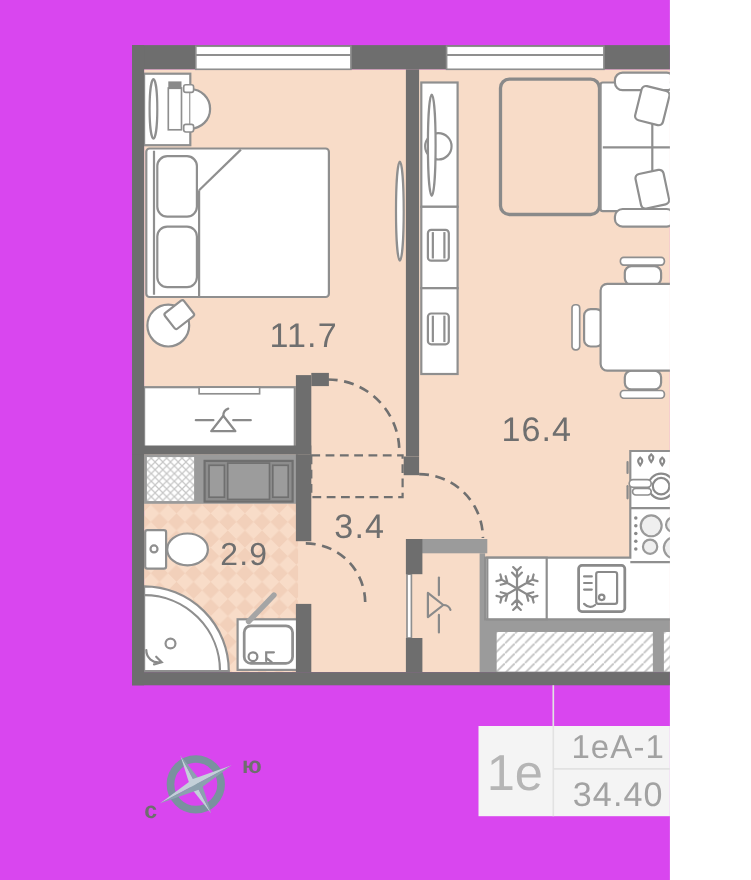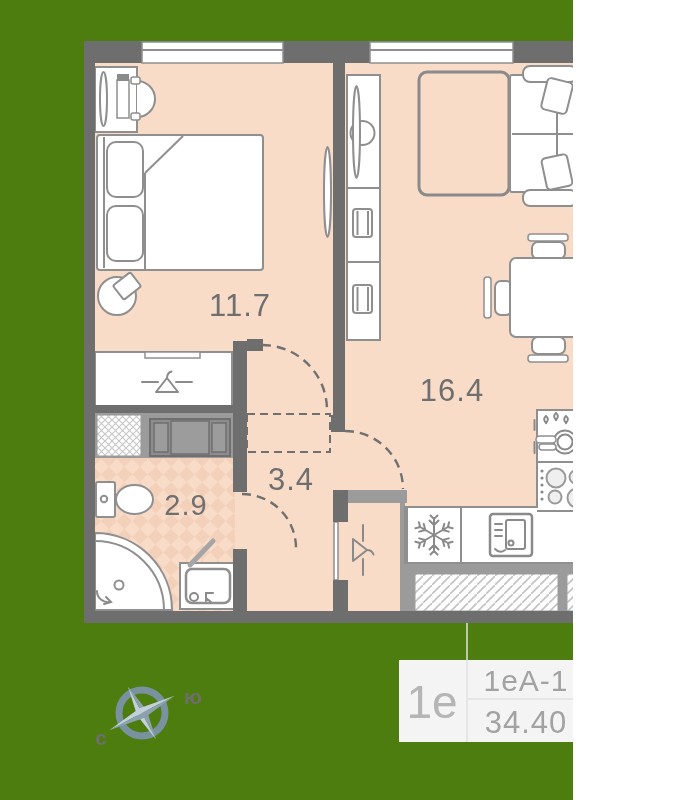--- a/index.html
+++ b/index.html
@@ -1,16 +1,16 @@
 <!DOCTYPE html>
 <html><head>
 <meta charset="utf-8">
 <style>
   html,body{margin:0;padding:0;background:#ffffff;}
-  .stage{position:relative;width:573px;height:800px;background:#4d7c0f;overflow:hidden;}
+  .stage{position:relative;width:573px;height:800px;background:#d946ef;overflow:hidden;padding-left:36px;}
   svg{display:block;}
   
   .wall{fill:#6e6e6e;}
   .gray{fill:#9b9b9b;}
   .furn{fill:#ffffff;stroke:#8f8f8f;stroke-width:2;}
   .furn-thin{fill:#ffffff;stroke:#8f8f8f;stroke-width:1.5;}
   .ln{stroke:#8f8f8f;stroke-width:2;fill:none;}
   .ico{stroke:#8a8a8a;stroke-width:2;fill:none;stroke-linecap:round;}
   .dash{stroke:#707070;stroke-width:2.4;fill:none;stroke-dasharray:9 6;stroke-linecap:butt;}
   .dashrect{stroke:#707070;stroke-width:2;fill:none;stroke-dasharray:8 5;}

